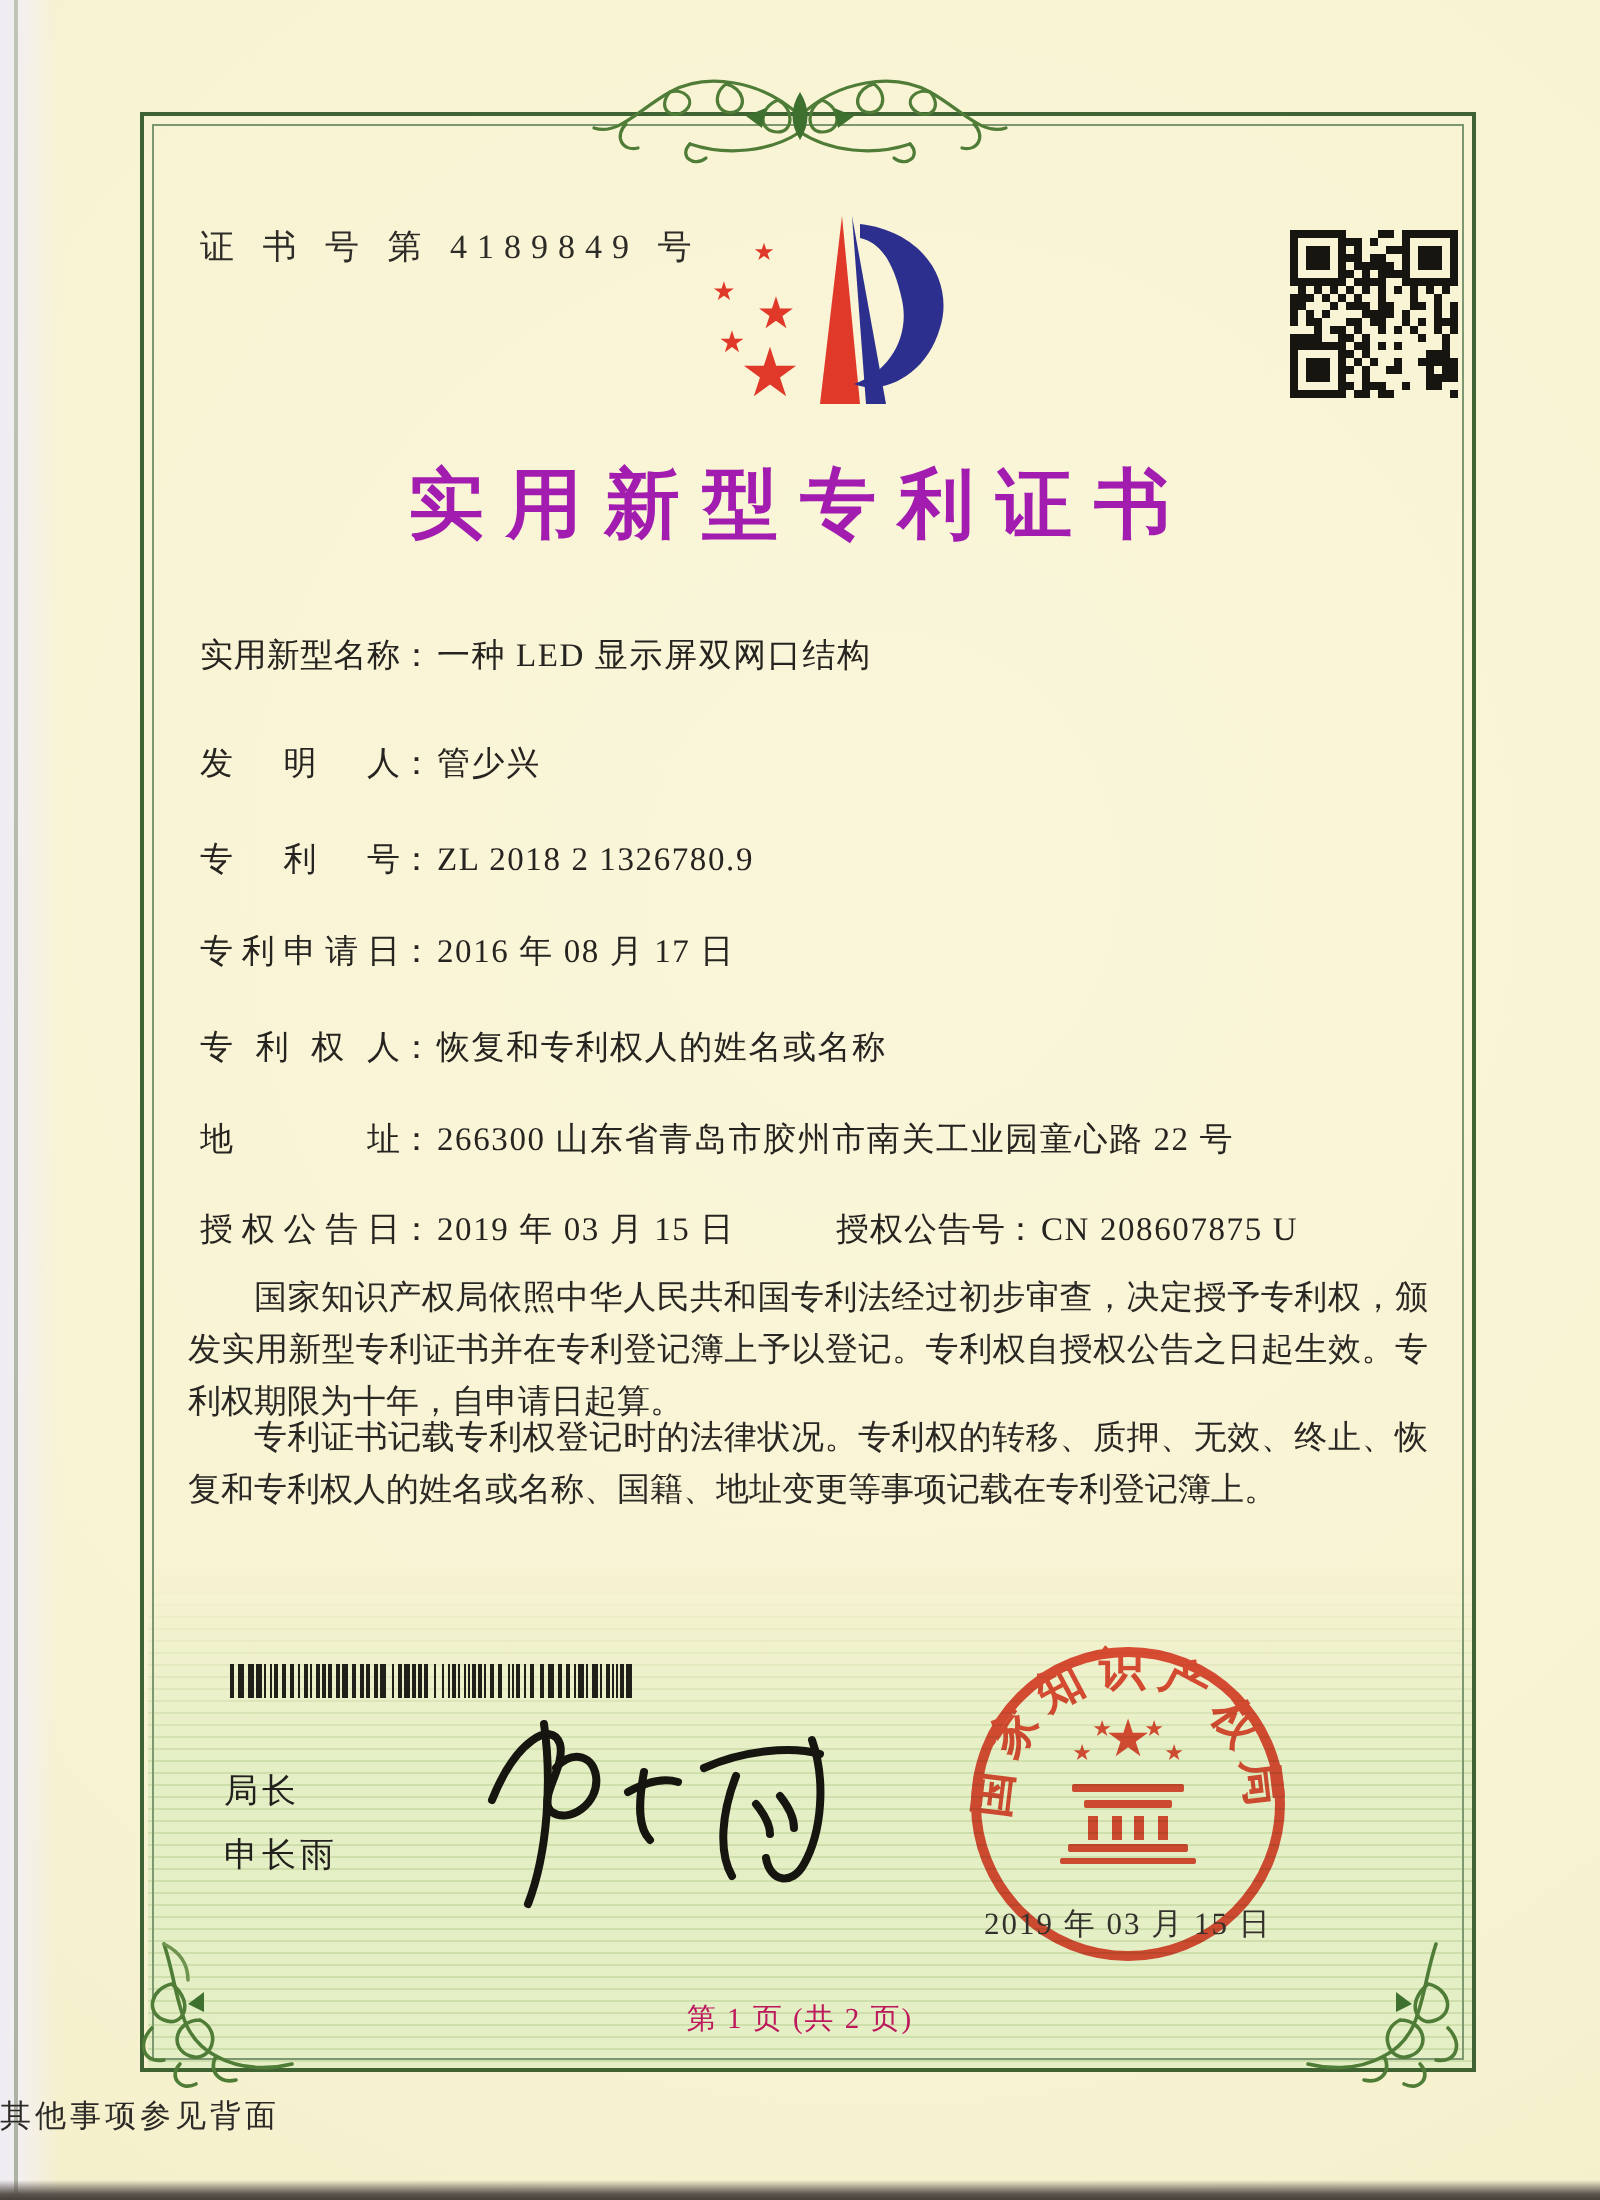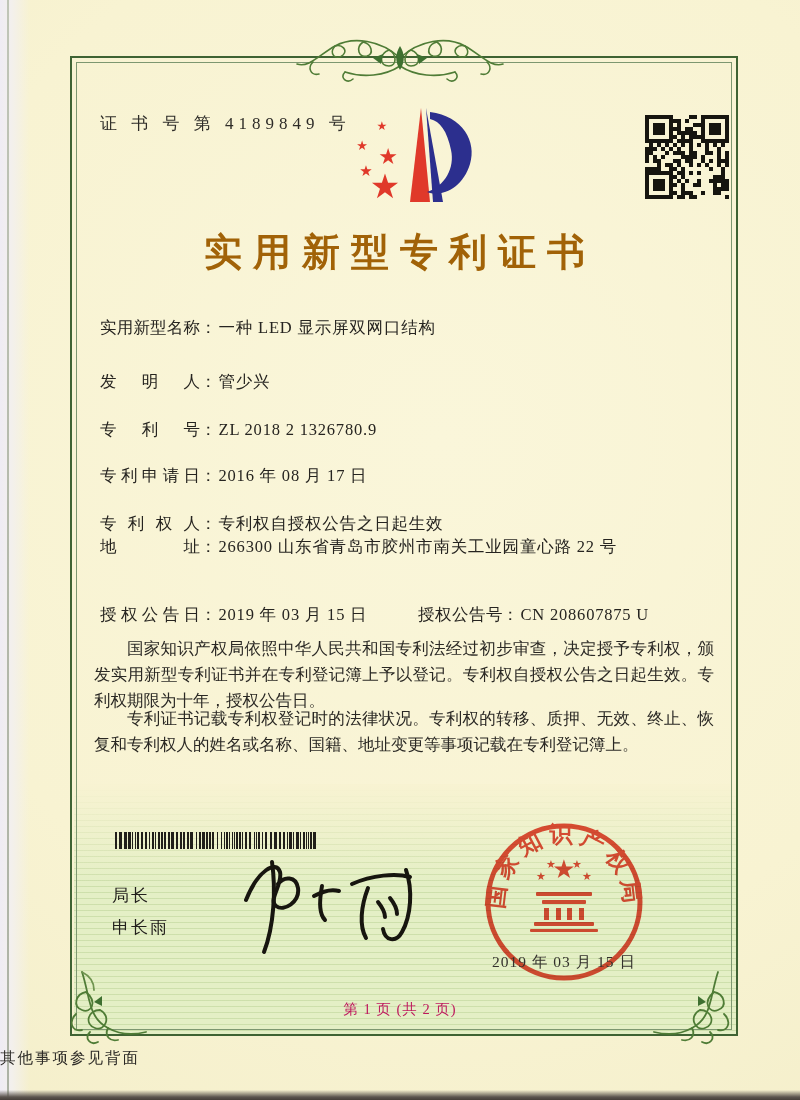--- a/index.html
+++ b/index.html
@@ -43,21 +43,21 @@
   }
   .orn{position:absolute;}
   .cert-number{
     position:absolute;left:100px;top:112px;font-size:17px;color:#2e2c28;
     letter-spacing:5px;
   }
   .logo{position:absolute;left:333px;top:98px;width:144px;height:120px;}
   .qr{position:absolute;left:641px;top:111px;width:92px;height:92px;}
   .title{
     position:absolute;left:0;top:227px;width:800px;text-align:center;
-    font-size:38px;font-weight:600;color:#a16207;letter-spacing:11px;
+    font-size:38px;font-weight:600;color:#a21caf;letter-spacing:11px;
   }
   .row{position:absolute;left:100px;font-size:16.5px;color:#262420;white-space:nowrap;}
   .row .lbl{display:inline-block;width:100px;text-align:justify;text-align-last:justify;vertical-align:bottom;}
   .row .lbl2{display:inline-block;width:84px;vertical-align:bottom;letter-spacing:.5px;}
   .row .colon{display:inline-block;margin-right:2px;}
   .row .val{letter-spacing:.8px;}
   .para{
     position:absolute;left:94px;width:620px;font-size:16.5px;line-height:26px;
     color:#2a2824;text-align:justify;text-indent:2em;margin:0;
   }
@@ -384,33 +384,33 @@
 <div class="row" style="top:371px">
   <span class="lbl">发明人</span><span class="colon">：</span><span class="val">管少兴</span>
 </div>
 <div class="row" style="top:419px">
   <span class="lbl">专利号</span><span class="colon">：</span><span class="val">ZL 2018 2 1326780.9</span>
 </div>
 <div class="row" style="top:465px">
   <span class="lbl">专利申请日</span><span class="colon">：</span><span class="val">2016 年 08 月 17 日</span>
 </div>
 <div class="row" style="top:513px">
-  <span class="lbl">专利权人</span><span class="colon">：</span><span class="val">专利权自授权公告之日起生效</span>
-</div>
-<div class="row" style="top:536px">
+  <span class="lbl">专利权人</span><span class="colon">：</span><span class="val">恢复和专利权人的姓名或名称</span>
+</div>
+<div class="row" style="top:559px">
   <span class="lbl">地址</span><span class="colon">：</span><span class="val">266300 山东省青岛市胶州市南关工业园童心路 22 号</span>
 </div>
 <div class="row" style="top:604px">
   <span class="lbl">授权公告日</span><span class="colon">：</span><span class="val">2019 年 03 月 15 日</span>
 </div>
 <div class="row" style="top:604px;left:418px">
   <span class="lbl2">授权公告号</span><span class="colon">：</span><span class="val">CN 208607875 U</span>
 </div>
 
-<p class="para" style="top:636px">国家知识产权局依照中华人民共和国专利法经过初步审查，决定授予专利权，颁发实用新型专利证书并在专利登记簿上予以登记。专利权自授权公告之日起生效。专利权期限为十年，授权公告日。</p>
+<p class="para" style="top:636px">国家知识产权局依照中华人民共和国专利法经过初步审查，决定授予专利权，颁发实用新型专利证书并在专利登记簿上予以登记。专利权自授权公告之日起生效。专利权期限为十年，自申请日起算。</p>
 <p class="para" style="top:706px">专利证书记载专利权登记时的法律状况。专利权的转移、质押、无效、终止、恢复和专利权人的姓名或名称、国籍、地址变更等事项记载在专利登记簿上。</p>
 
 <svg id="barcode-svg" class="barcode" viewBox="0 0 202 17">
     <rect x="0" y="0" width="2" height="17" fill="#211f1a"></rect>
     <rect x="4" y="0" width="3" height="17" fill="#211f1a"></rect>
     <rect x="9" y="0" width="3" height="17" fill="#211f1a"></rect>
     <rect x="13" y="0" width="3" height="17" fill="#211f1a"></rect>
     <rect x="17" y="0" width="1" height="17" fill="#211f1a"></rect>
     <rect x="20" y="0" width="1" height="17" fill="#211f1a"></rect>
     <rect x="22" y="0" width="2" height="17" fill="#211f1a"></rect>

